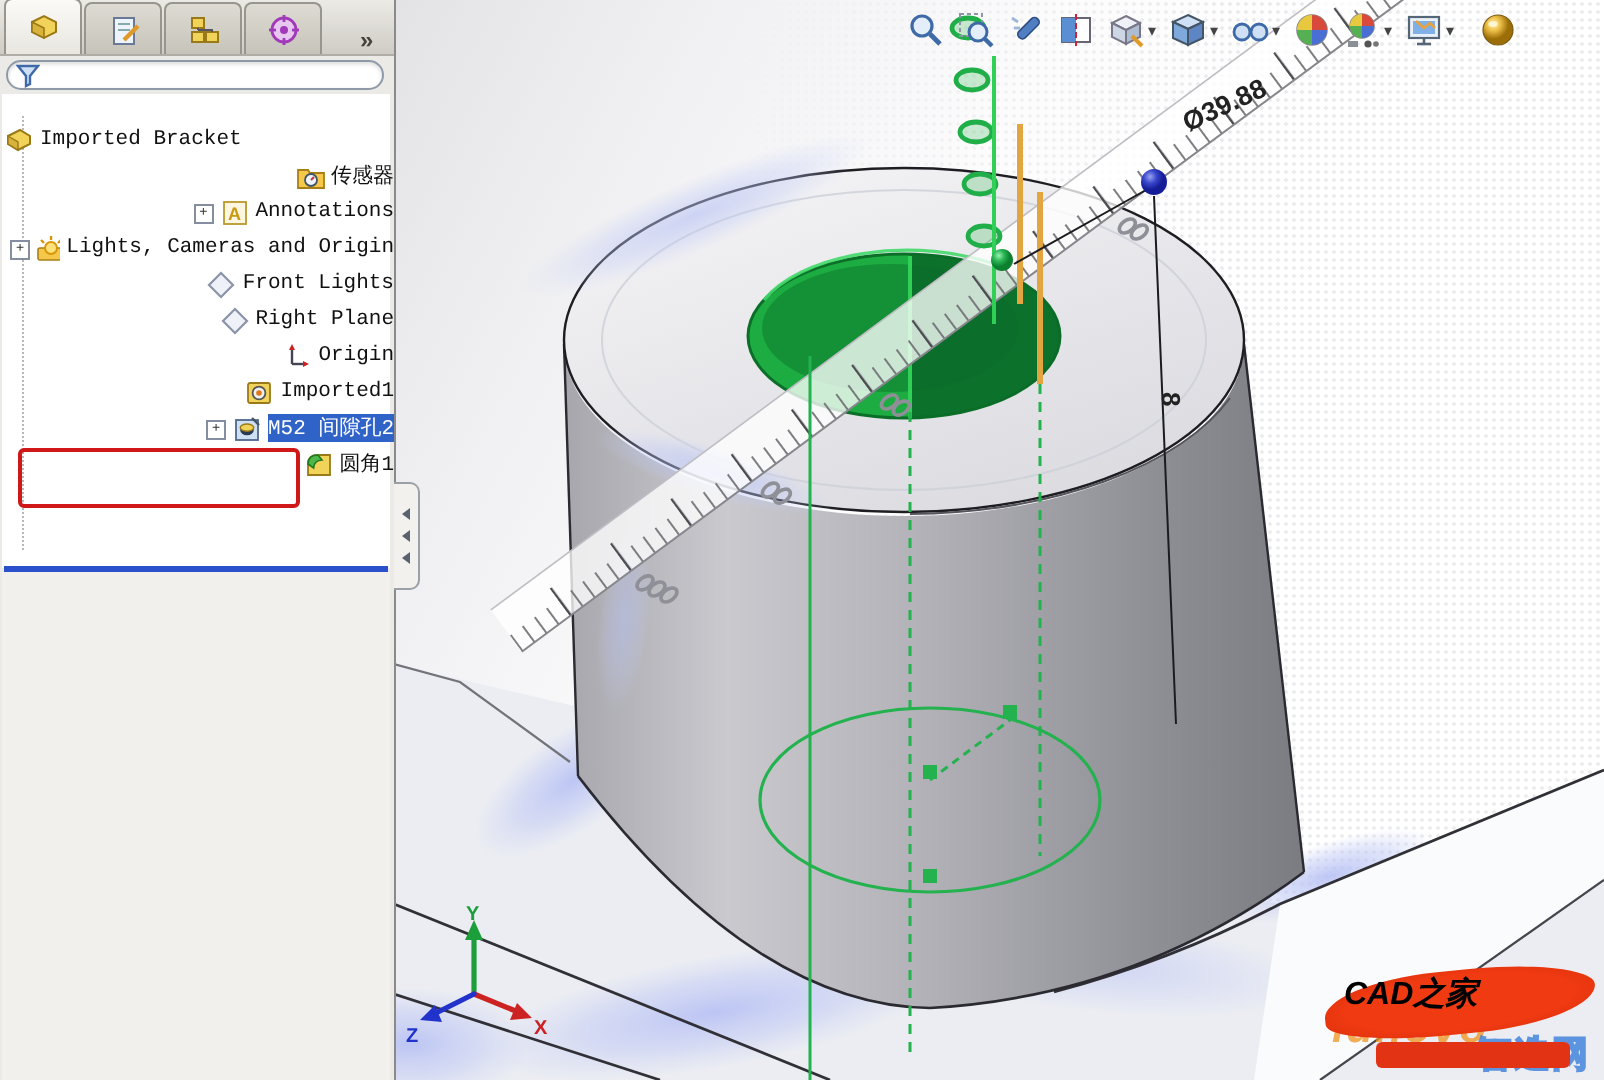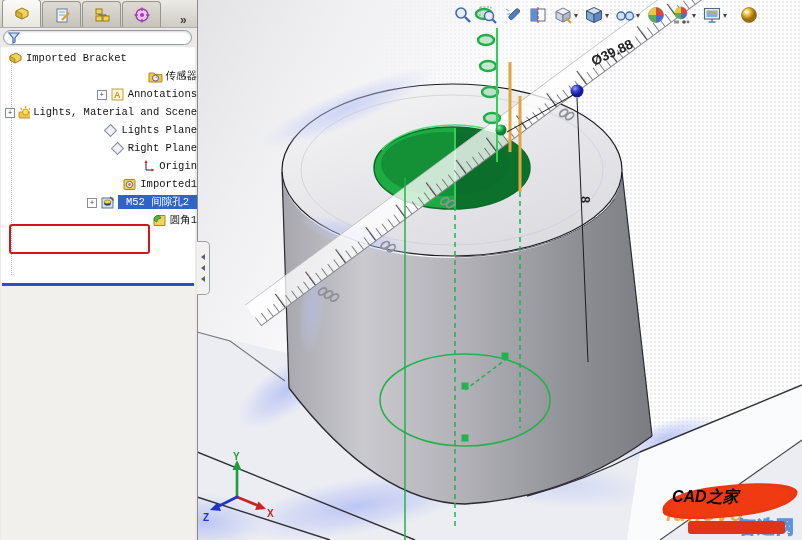--- a/index.html
+++ b/index.html
@@ -33,26 +33,26 @@
   #tab-overflow{margin-left:18px;color:#44423e;font-weight:bold;font-size:12px;letter-spacing:-2px;}
   #filterbox{position:absolute;left:3px;top:30px;width:189px;height:15px;background:#fff;
              border:1px solid #8f9aa8;border-radius:8px;display:flex;align-items:center;padding-left:4px;box-sizing:border-box;
              box-shadow:inset 0 1px 2px rgba(0,0,0,.15);}
   #filter-input{border:none;outline:none;flex:1;height:11px;font-size:10px;background:transparent;}
   #treebg{position:absolute;left:1px;top:47px;width:194px;height:237px;background:#fff;}
   #tree{position:absolute;left:0;top:49px;width:197px;}
   .row{height:18px;display:flex;align-items:center;white-space:nowrap;overflow:hidden;
        font-family:"Liberation Mono","DejaVu Sans Mono",monospace;font-size:10.5px;color:#111;}
   .row .lbl{margin-left:3px;}
-  .d0{padding-left:8px;}
+  .d0{padding-left:2px;margin-top:12px;}
   .d1{padding-left:5px;justify-content:flex-end;}
   .slot{width:13px;height:9px;flex:0 0 13px;position:relative;}
   .plus{position:absolute;left:0;top:0;width:8px;height:8px;border:1px solid #848ea0;background:#fff;
         font:7px/8px "Liberation Sans",sans-serif;text-align:center;color:#333;}
-  .sel{background:#2f63c8;color:#fff;padding:0 8px;}
+  .sel{background:#2f63c8;color:#fff;padding:0 0;}
   .connector{position:absolute;left:11px;top:58px;height:217px;border-left:1px dotted #b8b8b8;}
   #redbox{position:absolute;left:9px;top:224px;width:137px;height:26px;border:2px solid #d01818;
           border-radius:3px;z-index:30;pointer-events:none;}
   #rollback{position:absolute;left:2px;top:283px;width:192px;height:3px;background:#2b50cc;}
   #panel-lower{position:absolute;left:1px;top:286px;width:194px;height:254px;background:#f1f0ed;}
   #splitter{position:absolute;left:197px;top:241px;width:12px;height:52px;background:#f2f1ee;
             border:1px solid #9aa0a8;border-left:none;border-radius:0 5px 5px 0;z-index:11;
             display:flex;flex-direction:column;align-items:center;justify-content:center;gap:5px;}
   .tri-left{width:0;height:0;border-top:3px solid transparent;border-bottom:3px solid transparent;
             border-right:4px solid #5a6270;}
@@ -411,30 +411,30 @@
         <span class="slot">
             <span class="plus">+</span>
           </span>
         <svg width="15" height="15">
             <rect x="1" y="7" width="13" height="6" rx="1" fill="#f5c84a" stroke="#a87f16" stroke-width="0.8"></rect>
             <circle cx="7.5" cy="7" r="3" fill="#ffe27a" stroke="#d8960c" stroke-width="1"></circle>
             <line x1="7.5" y1="1" x2="7.5" y2="3" stroke="#d8960c" stroke-width="1.2"></line>
             <line x1="2.5" y1="3" x2="4" y2="4.5" stroke="#d8960c" stroke-width="1.2"></line>
             <line x1="12.5" y1="3" x2="11" y2="4.5" stroke="#d8960c" stroke-width="1.2"></line>
           </svg>
-        <span class="lbl">Lights, Material and Scene</span>
+        <span class="lbl">Lights, Cameras and Origin</span>
       </div>
 
 
       <div class="row d1">
         <span class="slot"></span>
         <svg width="15" height="15">
             <polygon points="7.5,1.5 13.5,7.5 7.5,13.5 1.5,7.5" fill="#eef1f8" stroke="#8a93a8" stroke-width="1.1"></polygon>
           </svg>
-        <span class="lbl">Lights Plane</span>
+        <span class="lbl">Front Lights</span>
       </div>
 
 
       <div class="row d1">
         <span class="slot"></span>
         <svg width="15" height="15">
             <polygon points="7.5,1.5 13.5,7.5 7.5,13.5 1.5,7.5" fill="#eef1f8" stroke="#8a93a8" stroke-width="1.1"></polygon>
           </svg>
         <span class="lbl">Right Plane</span>
       </div>

